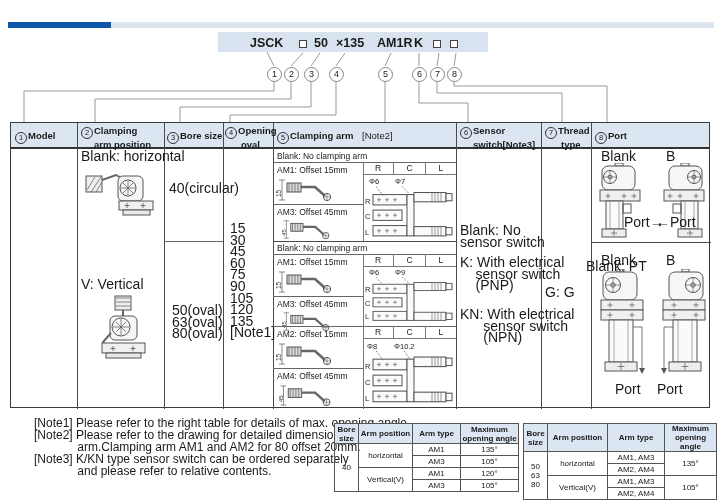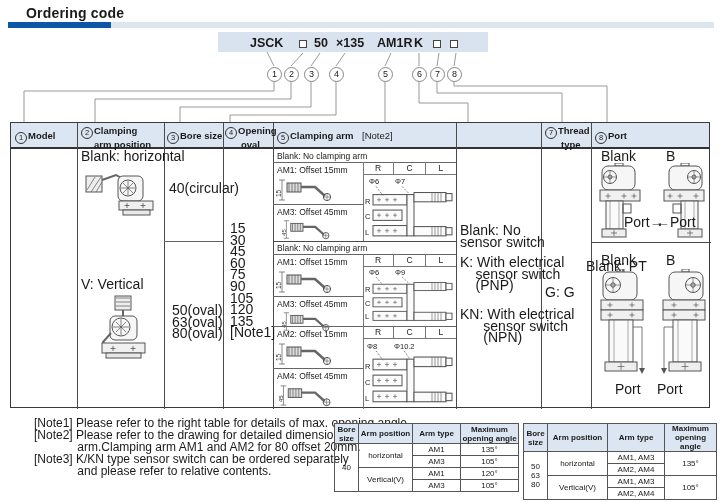--- a/index.html
+++ b/index.html
@@ -42,21 +42,20 @@
   table.mini th{background:#dce6f2;font-weight:bold;height:19px;}
   table.mini td{height:11px;}
   svg{display:block;}
   svg text{font-family:"Liberation Sans","DejaVu Sans",sans-serif;}
 </style>
 </head>
 <body>
 
 <div id="stage">
 
-  <div class="abs pagetitle">Ordering code</div>
   <div class="abs bar-dark"></div>
   <div class="abs bar-light"></div>
 
   <div class="abs codeband"></div>
   <span class="abs tok" style="left:250px;">JSCK</span>
   <span class="abs sqbox" style="left:299px;"></span>
   <span class="abs tok" style="left:314px;">50</span>
   <span class="abs tok" style="left:336px;">×135</span>
   <span class="abs tok" style="left:377px;">AM1R</span>
   <span class="abs tok" style="left:414px;">K</span>
@@ -101,20 +100,21 @@
     <div class="abs vline" style="left:262px;"></div>
     <div class="abs vline" style="left:445px;"></div>
     <div class="abs vline" style="left:530px;"></div>
     <div class="abs vline" style="left:580px;"></div>
 
     <div class="abs hdr" style="left:4px;top:7px;"><span class="cnum">1</span><span>Model</span></div>
     <div class="abs hdr" style="left:70px;top:2px;"><span class="cnum">2</span><span>Clamping</span><br><span style="margin-left:13px;">arm position</span></div>
     <div class="abs hdr" style="left:156px;top:7px;"><span class="cnum">3</span><span>Bore size</span></div>
     <div class="abs hdr" style="left:214px;top:2px;"><span class="cnum">4</span><span>Opening</span><br><span style="margin-left:16px;">oval</span></div>
     <div class="abs hdr" style="left:266px;top:7px;"><span class="cnum">5</span><span>Clamping arm</span> <span style="font-weight:normal;padding-left:6px;">[Note2]</span></div>
+    <div class="abs hdr" style="left:449px;top:2px;"><span class="cnum">6</span><span>Sensor</span><br><span style="margin-left:13px;">switch[Note3]</span></div>
     <div class="abs hdr" style="left:534px;top:2px;"><span class="cnum">7</span><span>Thread</span><br><span style="margin-left:16px;">type</span></div>
     <div class="abs hdr" style="left:584px;top:7px;"><span class="cnum">8</span><span>Port</span></div>
 
 
     <div class="abs cell" style="left:70px;top:28px;">Blank: horizontal</div>
     <svg class="abs" style="left:74px;top:44px;" width="74" height="52" viewBox="0 0 74 52">
       <g stroke="#555" fill="none" stroke-width="1">
         <rect x="1" y="9" width="16" height="16" fill="#eee"></rect>
         <path d="M2,23 l8,-13 M6,25 l10,-15 M11,25 l6,-10" stroke-width=".7"></path>
         <path d="M17,13 l14,-5 l9,5" stroke-width="2" stroke="#666"></path>

